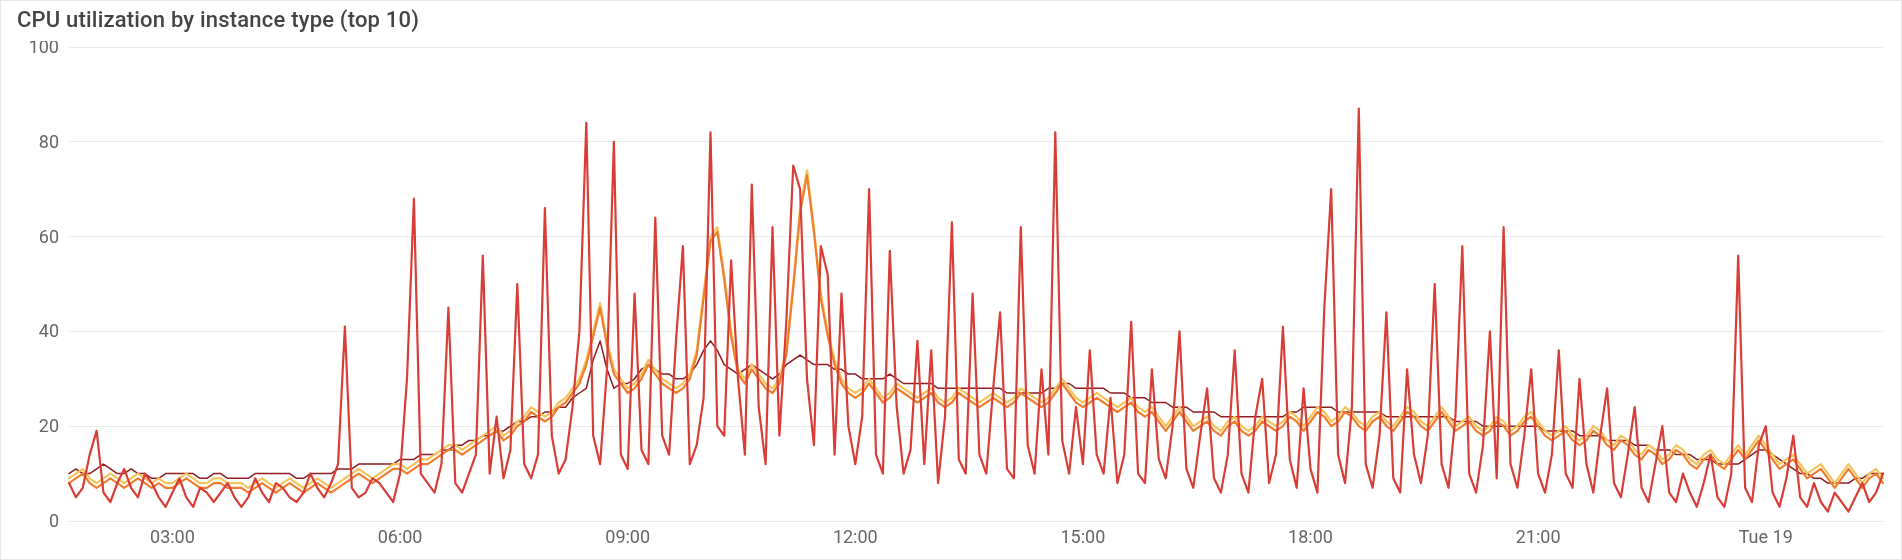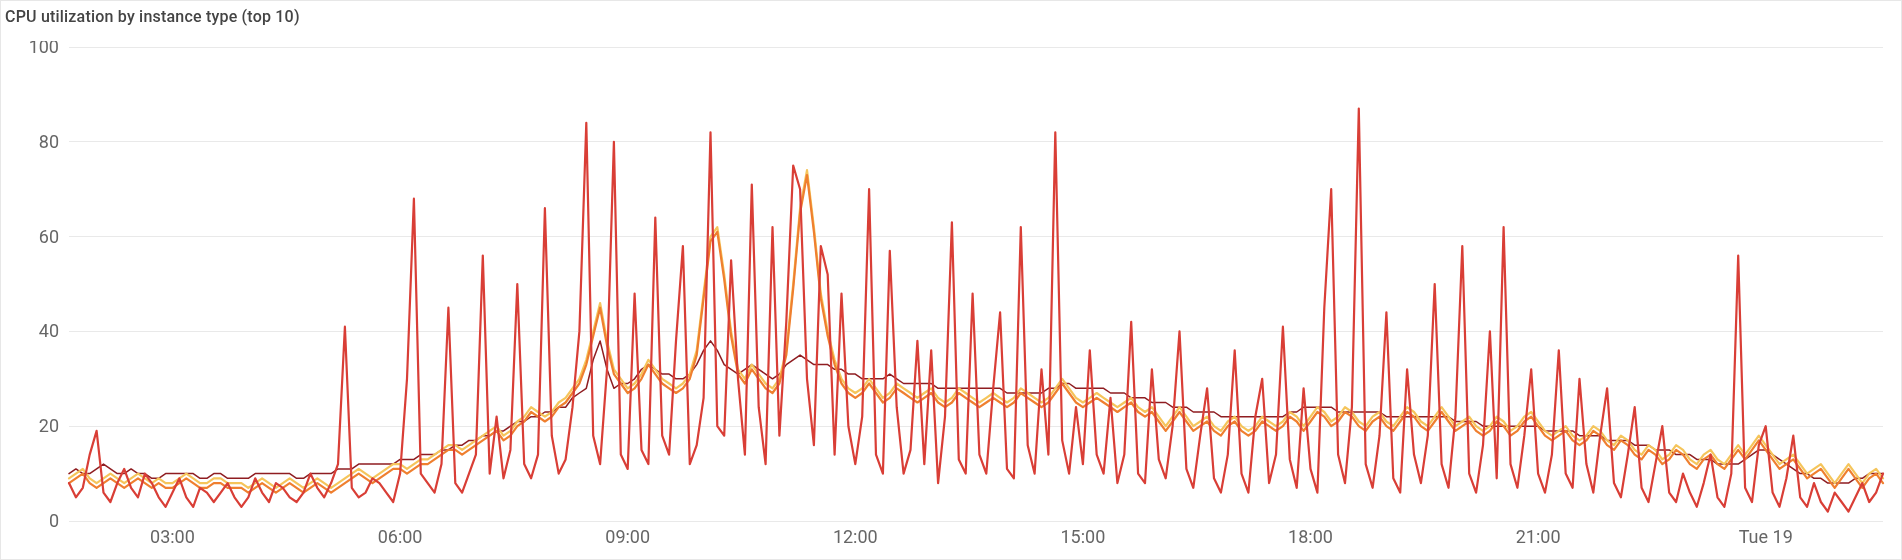--- a/index.html
+++ b/index.html
@@ -14,24 +14,24 @@
   }
   .panel {
     width: 1902px;
     height: 560px;
     box-sizing: border-box;
     border: 1px solid #e7e7e7;
     background: #ffffff;
     position: relative;
   }
   .panel-title {
-    font-size: 16px;
+    font-size: 22px;
     font-weight: 500;
     color: #444;
-    padding: 6px 14px 4px 4px;
+    padding: 6px 14px 4px 16px;
     letter-spacing: 0.2px;
   }
   .chart-wrap {
     position: absolute;
     left: 12px;
     right: 8px;
     top: 40px;
     bottom: 8px;
   }
   svg { display: block; }

